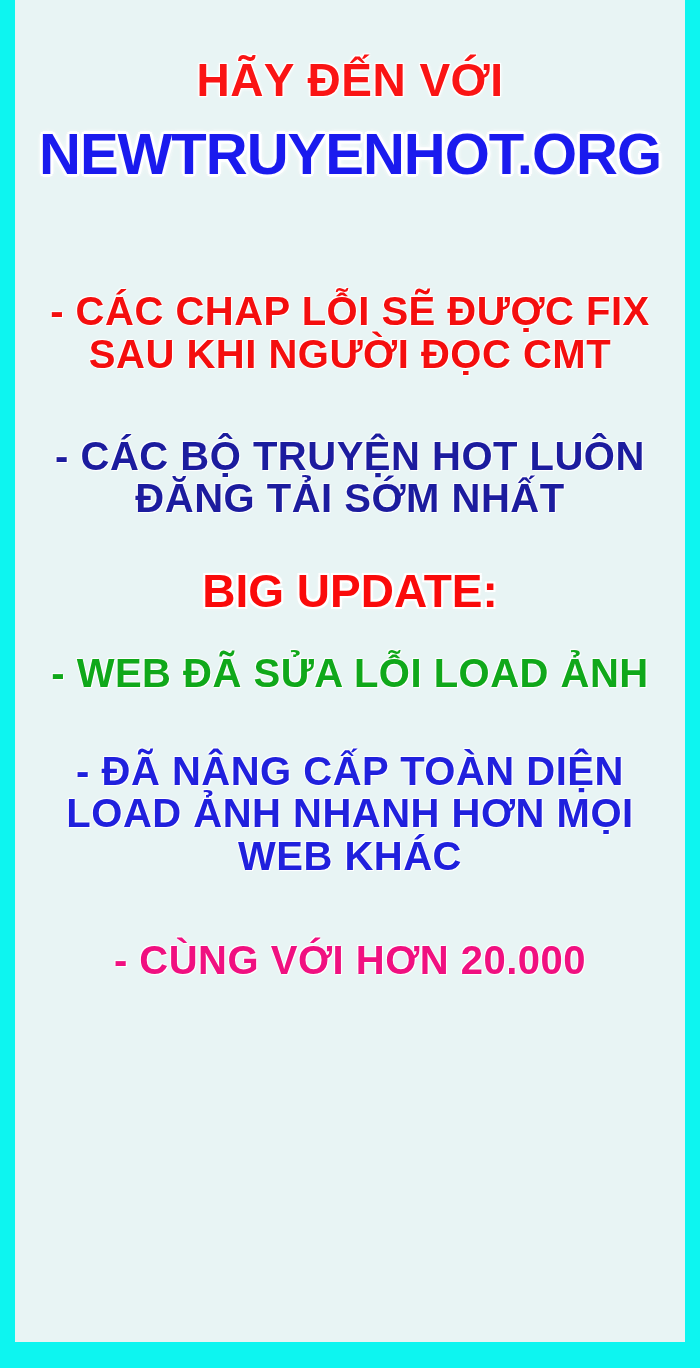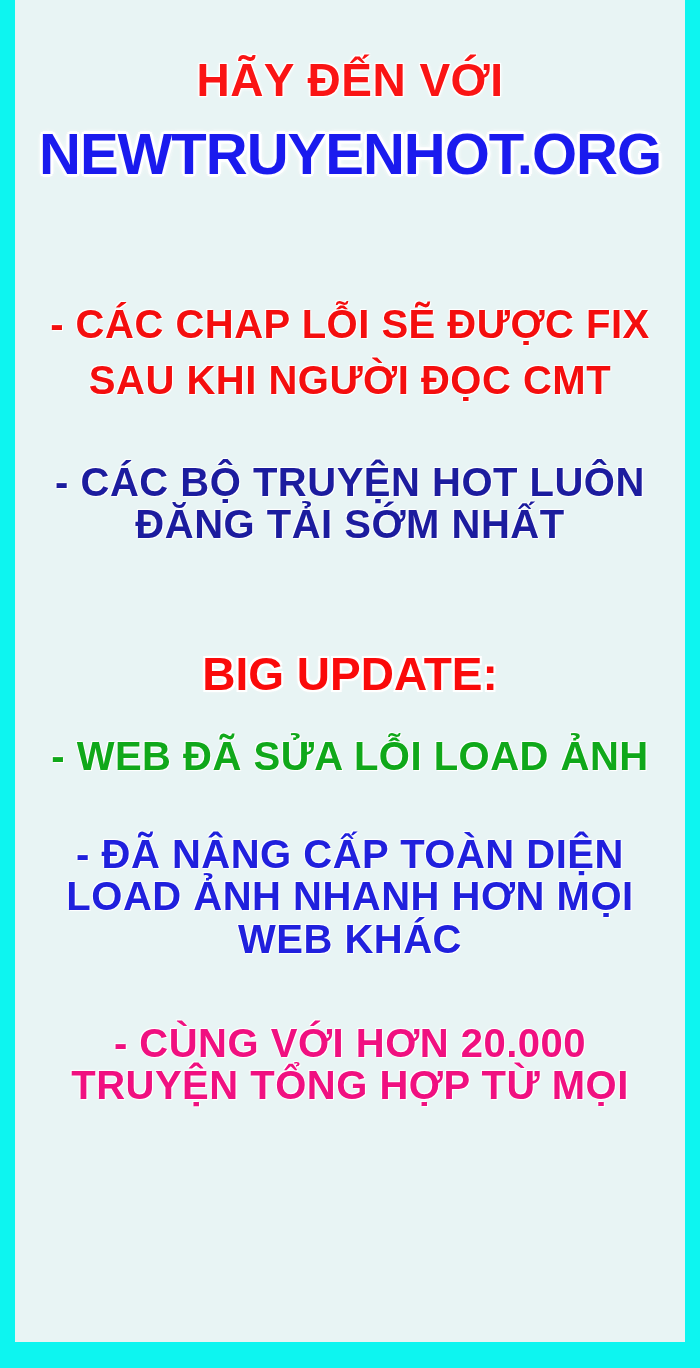--- a/index.html
+++ b/index.html
@@ -68,40 +68,40 @@
     text-shadow:
       0 0 7px #FFFFFF, 0 0 7px #FFFFFF, 0 0 5px #FFFFFF,
       2px 2px 0 #FFFFFF, -2px -2px 0 #FFFFFF,
       2px -2px 0 #FFFFFF, -2px 2px 0 #FFFFFF,
       3px 0 0 #FFFFFF, -3px 0 0 #FFFFFF,
       0 3px 0 #FFFFFF, 0 -3px 0 #FFFFFF;
   }
 
   
   .notice-red {
-    margin-top: 13px;
+    margin-top: 0;
     font-size: 40px;
     color: #F40E0E;
     text-shadow: 0 0 3px #FFFFFF, 1px 1px 0 #FFFFFF, -1px -1px 0 #FFFFFF;
     text-align: center;
   }
   .block-red { margin-top: 106px; }
 
   
   .notice-navy {
     font-size: 40px;
     color: #1C1C9E;
     text-shadow: 0 0 3px #FFFFFF, 1px 1px 0 #FFFFFF, -1px -1px 0 #FFFFFF;
     text-align: center;
   }
   .block-navy { margin-top: 60px; }
 
   
   .big-update {
-    margin-top: 104px;
+    margin-top: 47px;
     font-size: 46px;
     color: #FA0A0A;
     letter-spacing: 0px;
     text-shadow:
       0 0 5px #FFFFFF, 0 0 5px #FFFFFF,
       2px 2px 0 #FFFFFF, -2px -2px 0 #FFFFFF,
       2px -2px 0 #FFFFFF, -2px 2px 0 #FFFFFF;
   }
 
   .notice-green {
@@ -152,17 +152,16 @@
     </div>
 
     <div class="block-blue">
       <div class="line notice-blue">- ĐÃ NÂNG CẤP TOÀN DIỆN</div>
       <div class="line notice-blue">LOAD ẢNH NHANH HƠN MỌI</div>
       <div class="line notice-blue">WEB KHÁC</div>
     </div>
 
     <div class="block-pink">
       <div class="line notice-pink">- CÙNG VỚI HƠN 20.000</div>
-      <div class="line notice-pink">TRUYỆN TỔNG HỢP TỪ MỌI</div>
     </div>
 
   </div>
 </div>
 
 </body></html>

